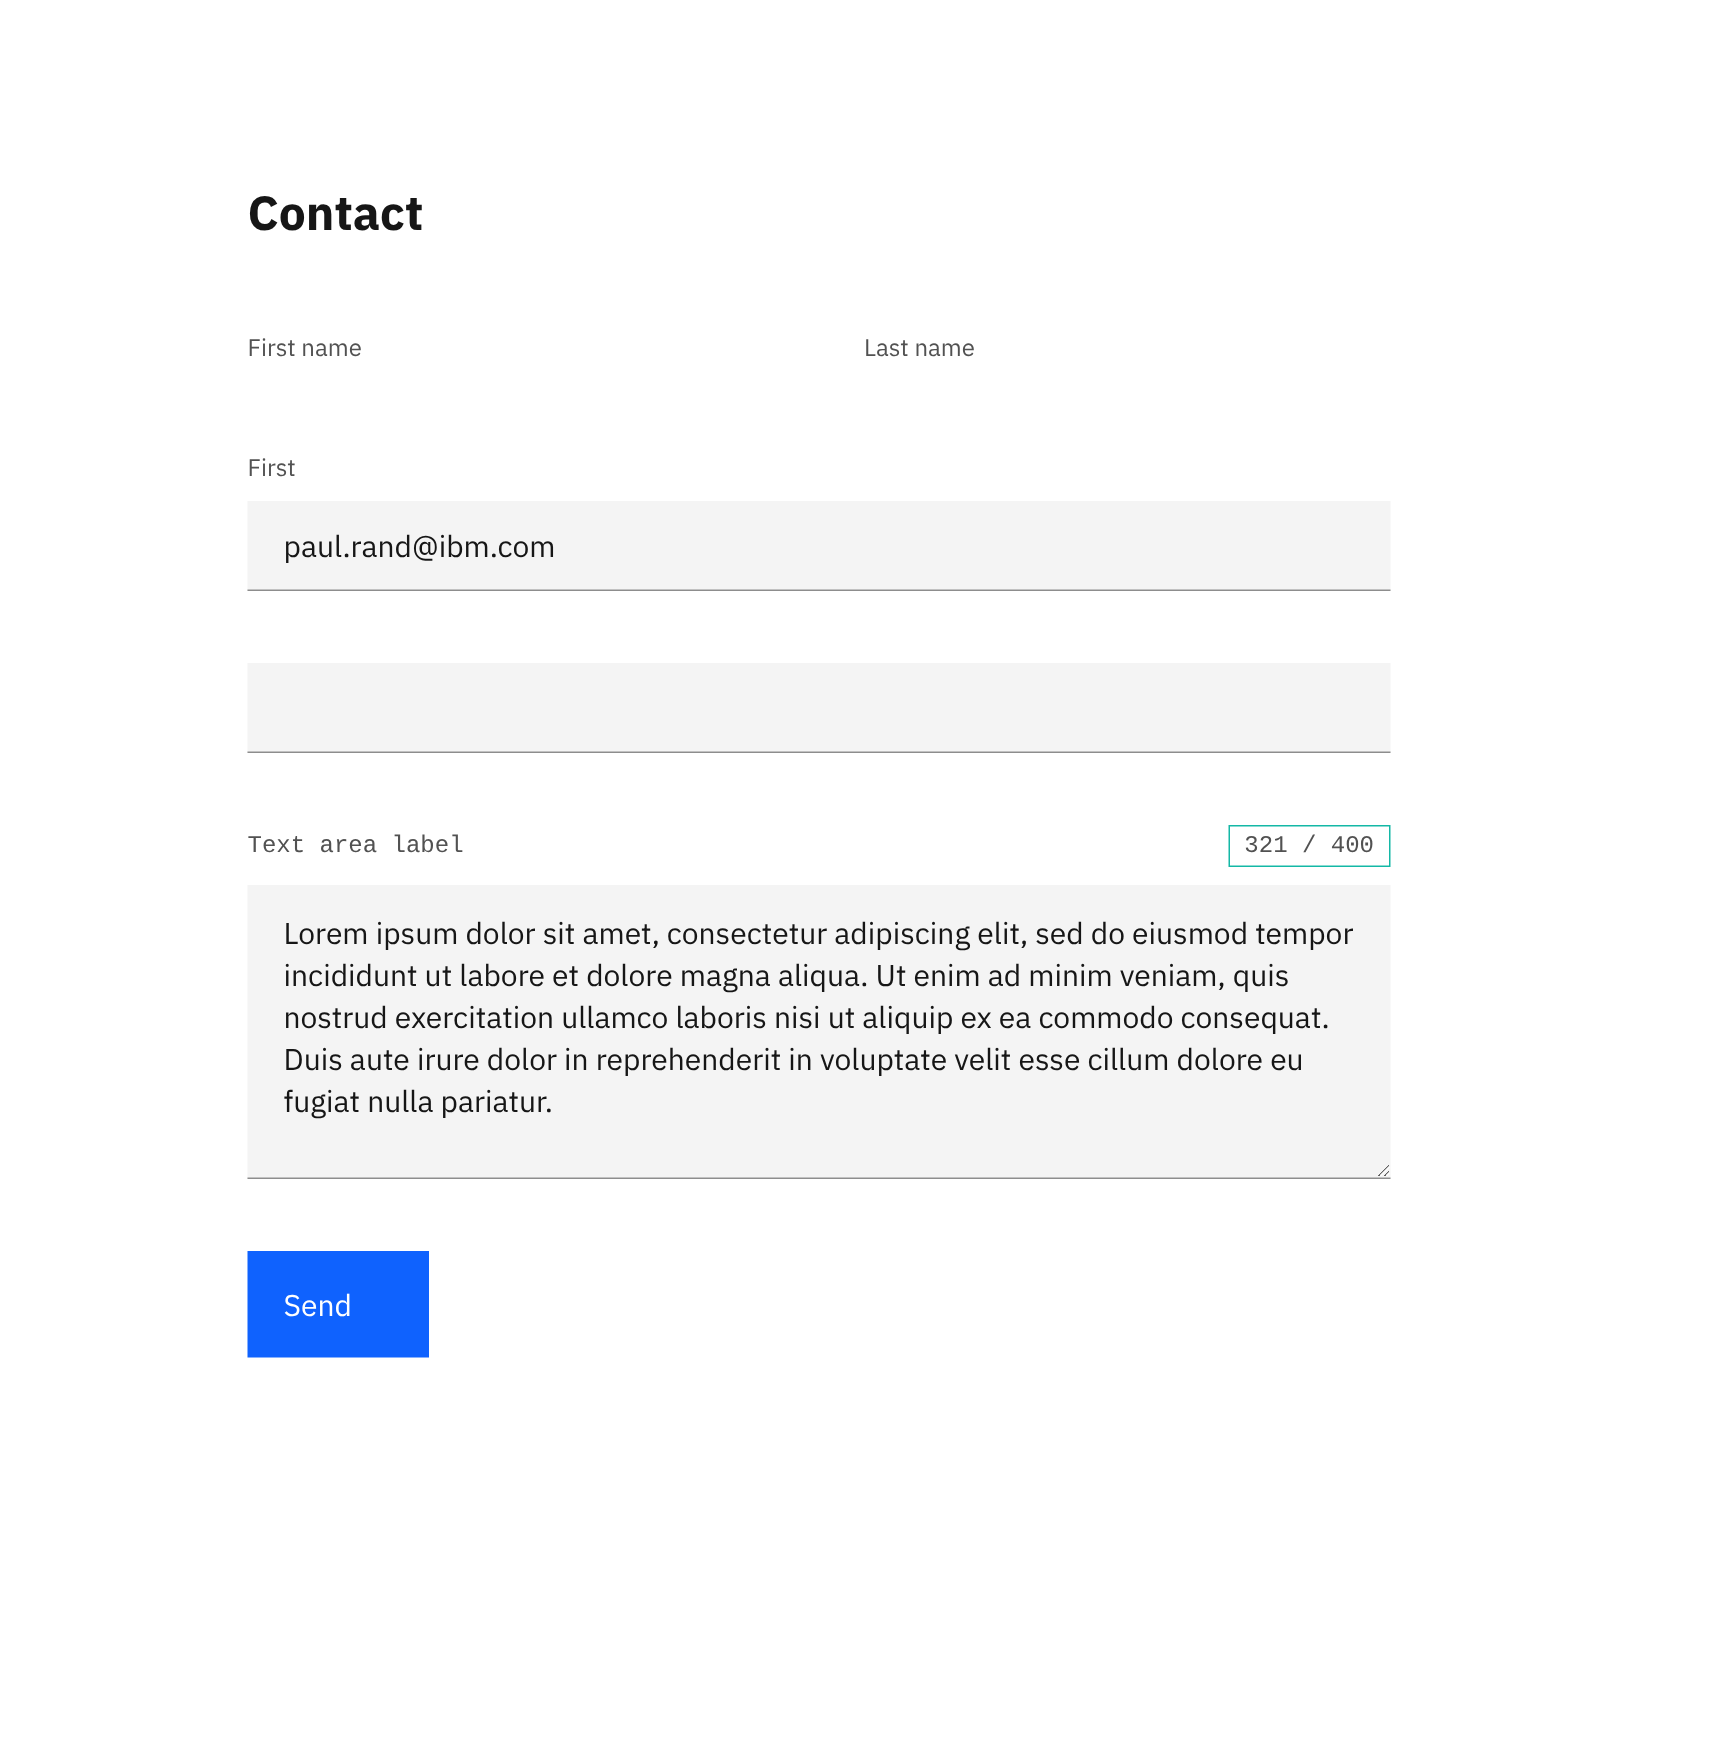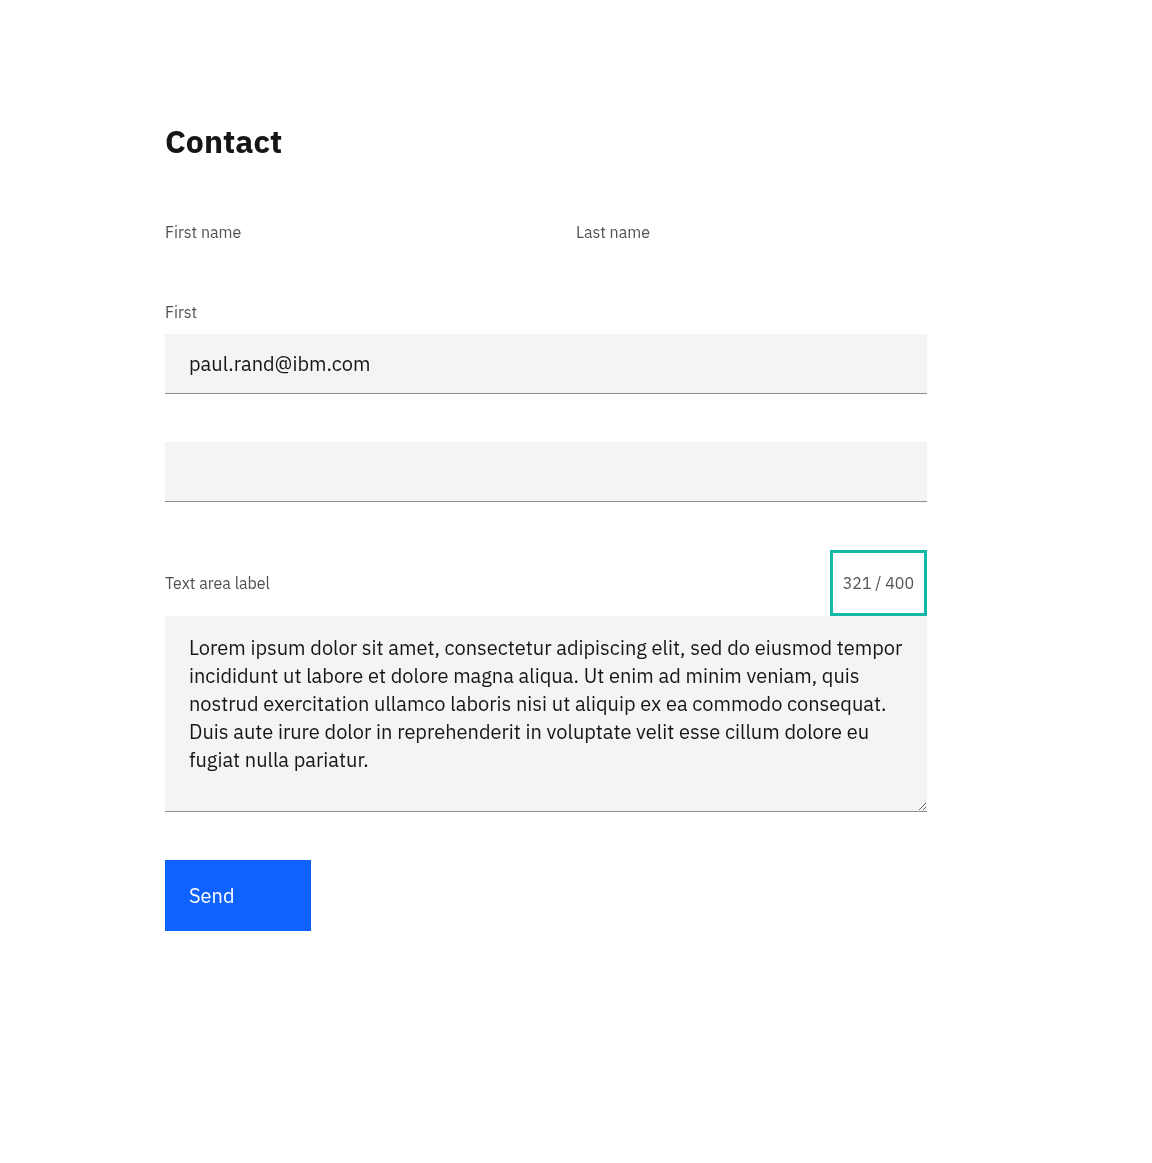--- a/index.html
+++ b/index.html
@@ -40,31 +40,32 @@
     .label {
       font-size: 16px;
       color: #525252;
       margin-bottom: 12px;
       font-weight: 400;
     }
     .label-row {
       display: flex;
       justify-content: space-between;
       align-items: center;
-      margin-bottom: 0;
+      margin-bottom: 12px;
+      font-family: Liberation Mono, monospace;
     }
     .label-row .label {
       margin-bottom: 0;
     }
     .counter {
       font-size: 16px;
       color: #525252;
       background: #ffffff;
-      padding: 20px 10px;
-      border: 3px solid #14b8a6;
+      padding: 4px 10px;
+      border: 1px solid #14b8a6;
       font-variant-numeric: tabular-nums;
       text-align: center;
     }
     .text-input {
       width: 100%;
       height: 60px;
       background: #f4f4f4;
       border: none;
       border-bottom: 1px solid #8d8d8d;
       padding: 0 24px;
@@ -89,21 +90,21 @@
       outline: none;
       resize: both;
       line-height: 1.4;
     }
     .send-button {
       background: #0f62fe;
       color: #ffffff;
       border: none;
       font-size: 20px;
       font-family: inherit;
-      padding: 22px 76px 22px 24px;
+      padding: 22px 51px 22px 24px;
       cursor: pointer;
       text-align: right;
       margin-top: 0px;
     }
   </style>
 </head>
 <body>
 
 <div class="form-container">
   <h1 class="page-title">Contact</h1>

